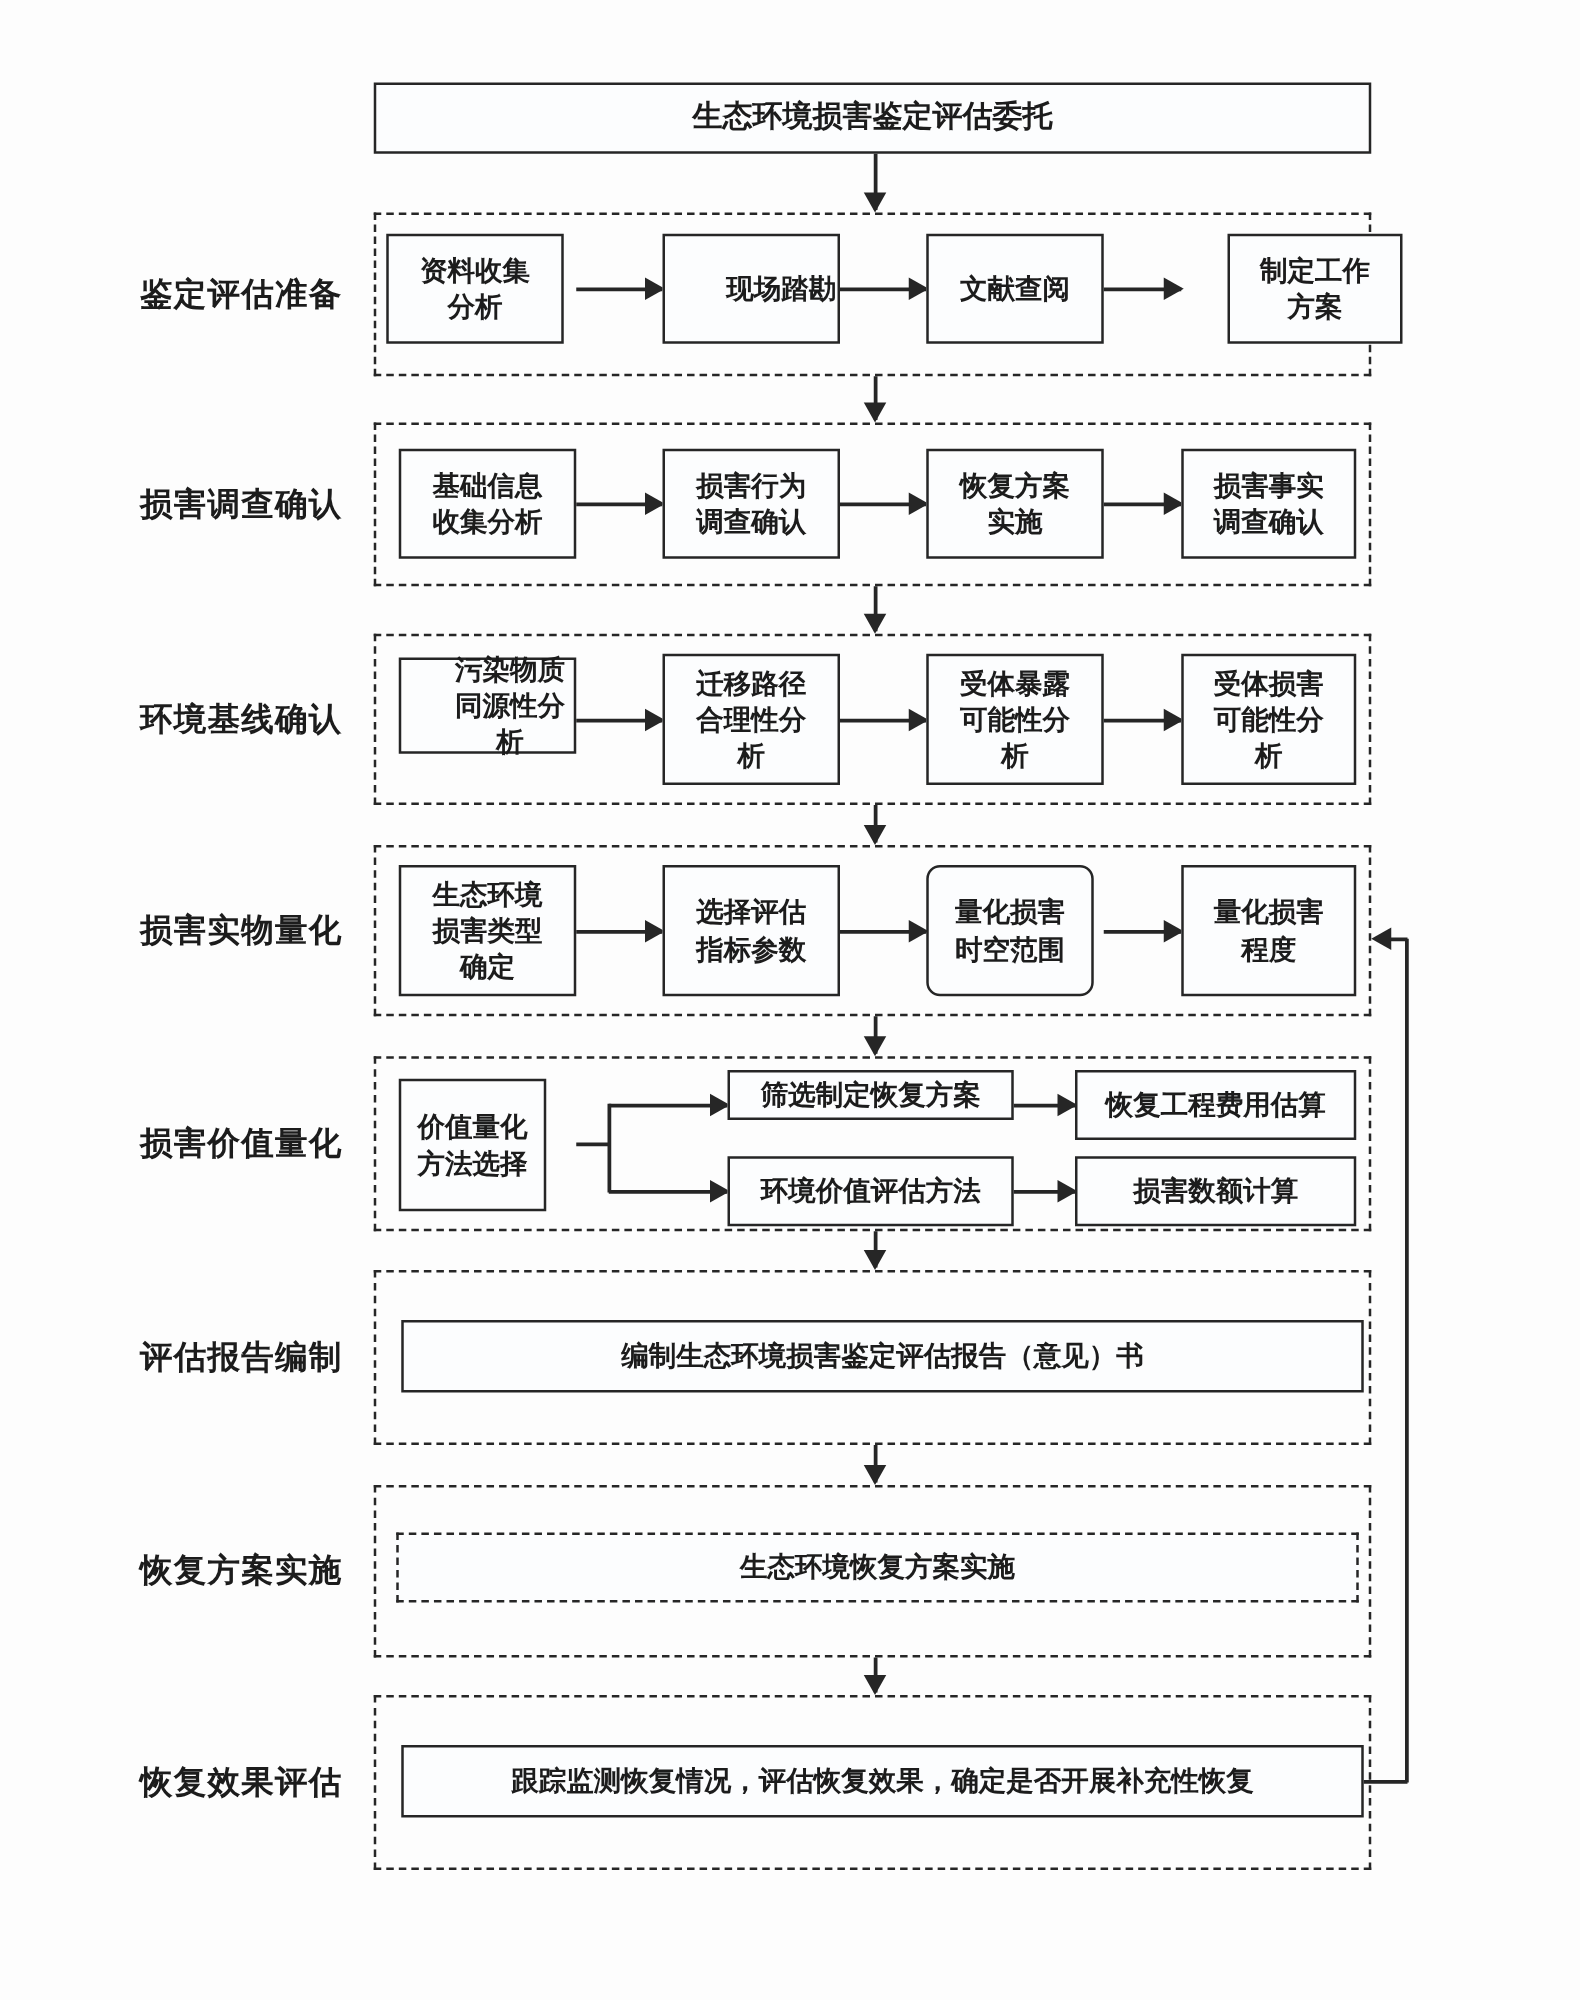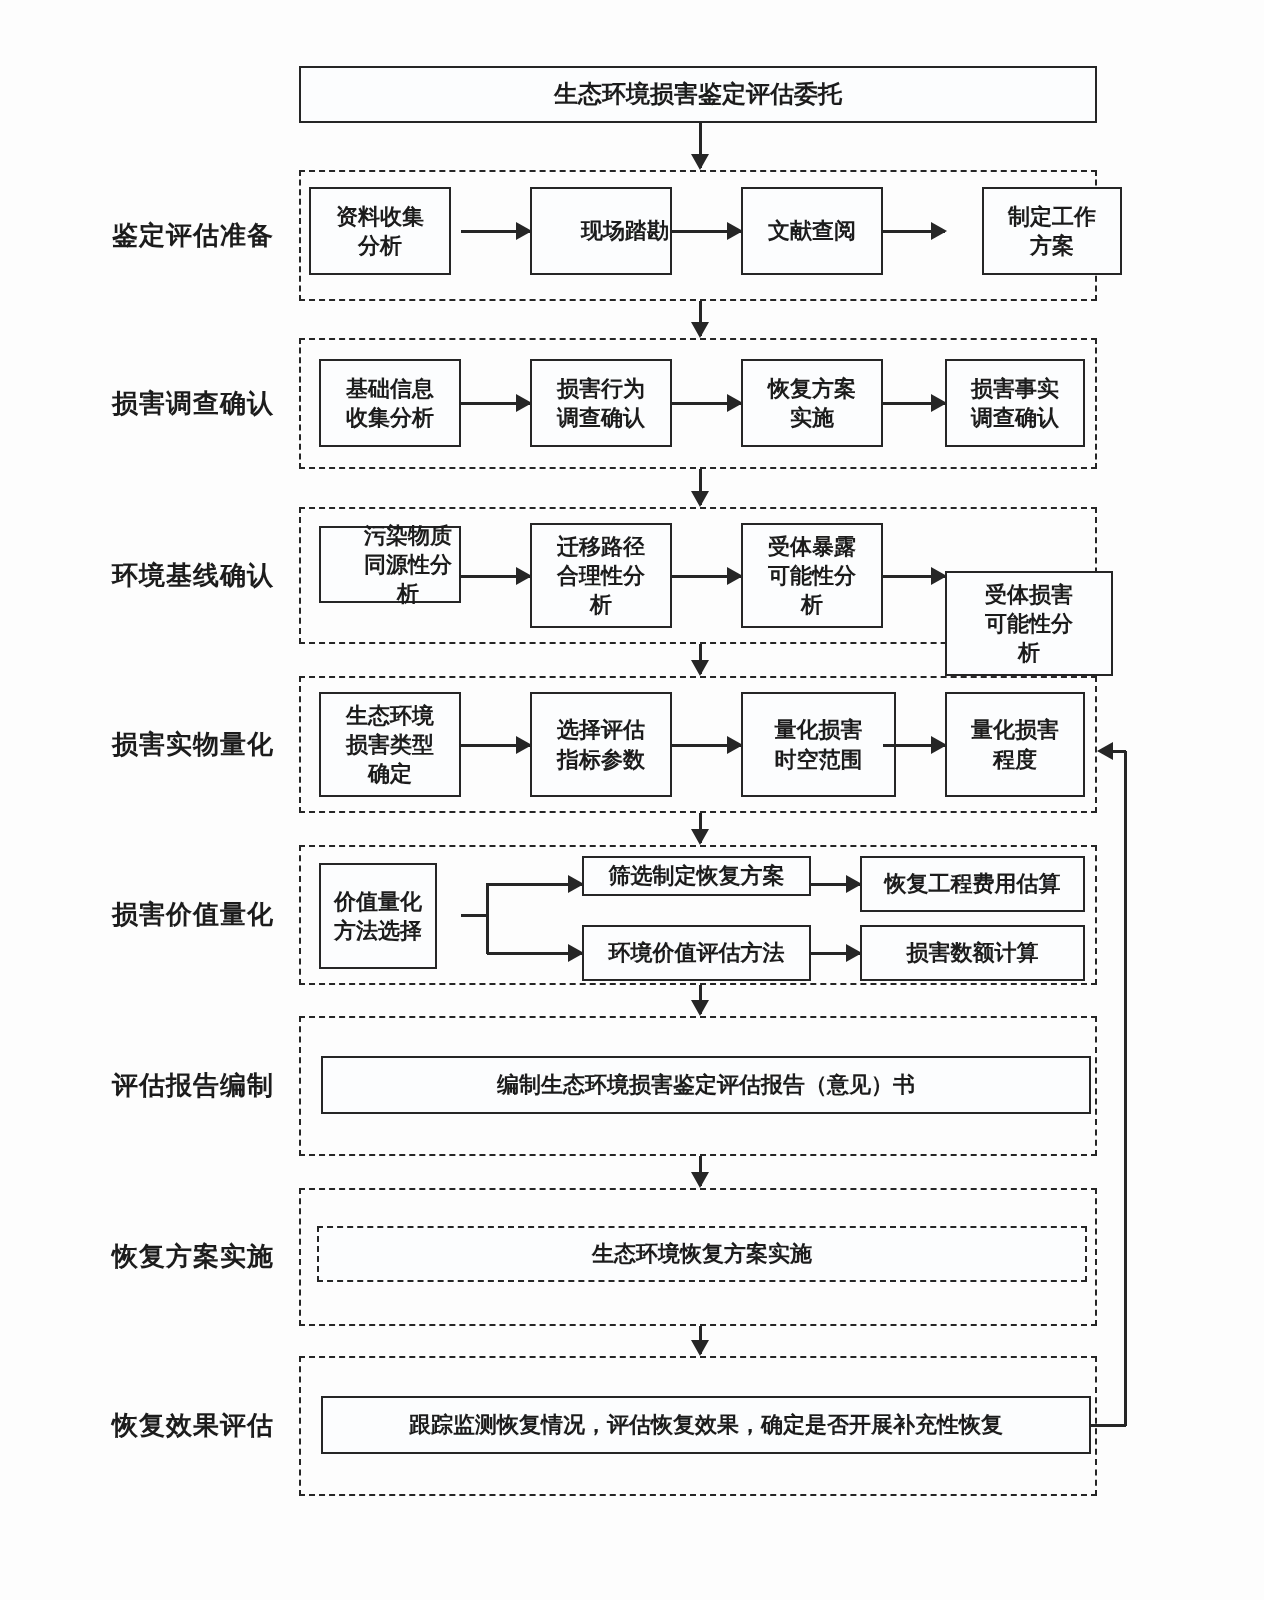--- a/index.html
+++ b/index.html
@@ -154,34 +154,34 @@
     </div>
   <div class="harrow" style="left:461px; top:575px; width:69px;"></div>
   <div class="node" style="left:530px; top:523px; width:142px; height:105px;">
       <span class="wrap4">迁移路径合理性分析</span>
     </div>
   <div class="harrow" style="left:672px; top:575px; width:69px;"></div>
   <div class="node" style="left:741px; top:523px; width:142px; height:105px;">
       <span class="wrap4">受体暴露可能性分析</span>
     </div>
   <div class="harrow" style="left:883px; top:575px; width:62px;"></div>
-  <div class="node" style="left:945px; top:523px; width:168px; height:105px;margin-top:48px;">
+  <div class="node" style="left:945px; top:523px; width:140px; height:105px;">
       <span class="wrap4">受体损害可能性分析</span>
     </div>
 
   <div class="stage-box" style="top:676px; height:137px;"></div>
   <div class="node" style="left:319px; top:692px; width:142px; height:105px;">
       <span class="wrap4">生态环境损害类型确定</span>
     </div>
   <div class="harrow" style="left:461px; top:744px; width:69px;"></div>
   <div class="node" style="left:530px; top:692px; width:142px; height:105px;">
       <span class="wrap4">选择评估指标参数</span>
     </div>
   <div class="harrow" style="left:672px; top:744px; width:69px;"></div>
-  <div class="node" style="left:741px; top:692px; width:155px; height:105px;">
+  <div class="node" style="left:741px; top:692px; width:134px; height:105px;border-radius:11px;">
       <span class="wrap4">量化损害时空范围</span>
     </div>
   <div class="harrow" style="left:883px; top:744px; width:62px;"></div>
   <div class="node" style="left:945px; top:692px; width:140px; height:105px;">
       <span class="wrap4">量化损害程度</span>
     </div>
 
   <div class="stage-box" style="top:845px; height:140px;"></div>
   <div class="node" style="left:319px; top:863px; width:118px; height:106px;">
       <span class="wrap4">价值量化方法选择</span>

